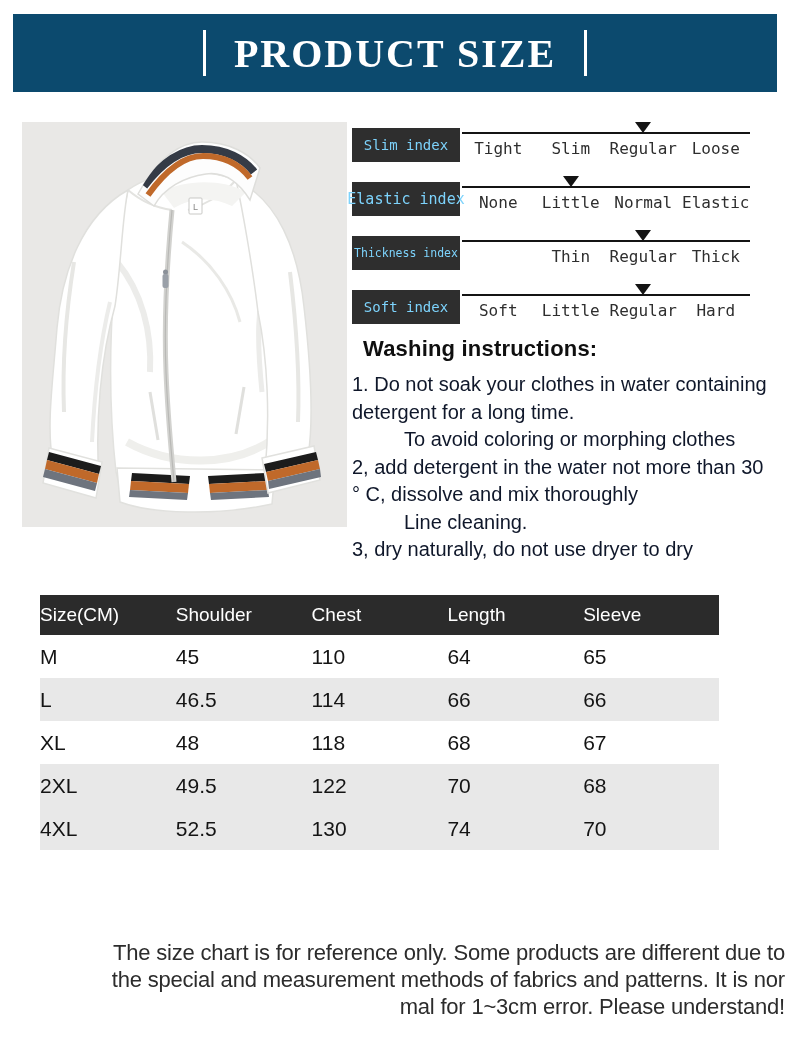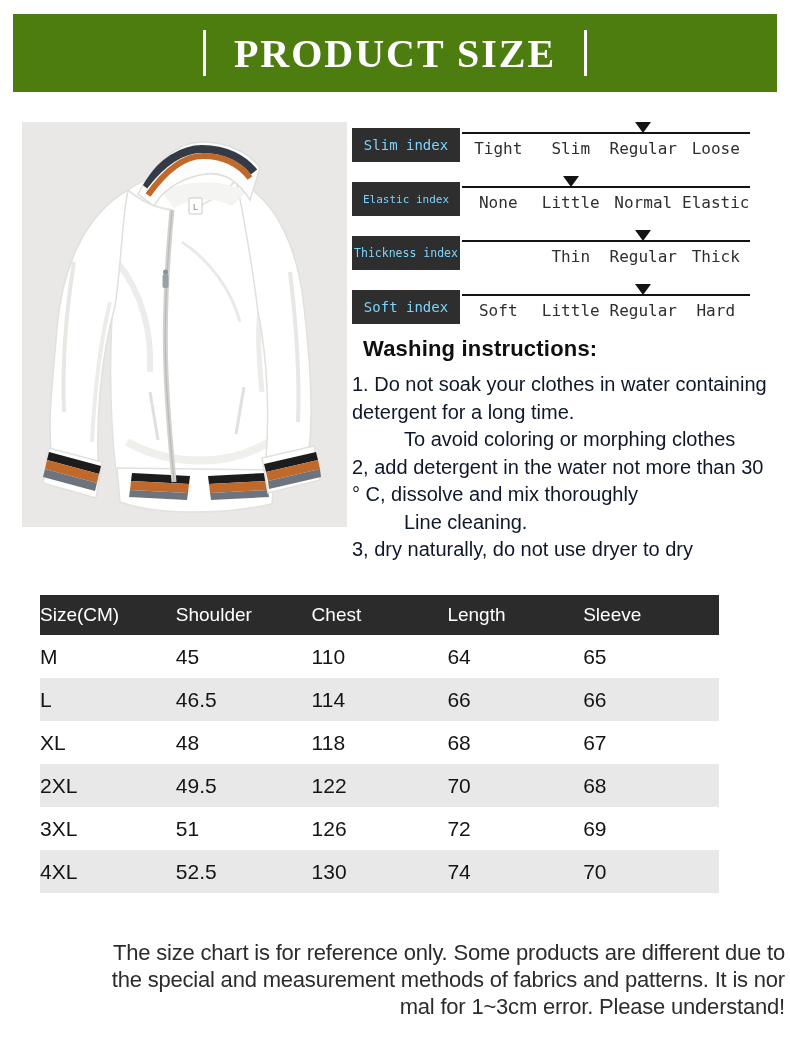--- a/index.html
+++ b/index.html
@@ -1,36 +1,36 @@
 <!DOCTYPE html>
 <html><head>
 <meta charset="utf-8">
 <style>
   html,body{margin:0;padding:0;background:#ffffff;}
   .page{position:relative;width:790px;height:1038px;background:#ffffff;overflow:hidden;
         font-family:"Liberation Sans",sans-serif;}
 
   
-  .banner{position:absolute;left:13px;top:14px;width:764px;height:78px;background:#4d7c0f;
+  .banner{position:absolute;left:13px;top:14px;width:764px;height:78px;background:#0c4a6e;
           display:flex;align-items:center;justify-content:center;}
   .banner .bar{width:3px;height:46px;background:#ffffff;margin:0 28px;}
   .banner-title{margin:0;color:#ffffff;font-family:"Liberation Serif",serif;font-weight:700;
                 font-size:40px;letter-spacing:2px;white-space:nowrap;}
 
   
   .photo{position:absolute;left:22px;top:122px;width:325px;height:405px;background:#e9e8e6;}
   .photo svg{display:block;}
 
   
   .scales{position:absolute;left:352px;top:122px;width:400px;padding-top:6px;}
   .scale-row{position:relative;height:34px;margin-bottom:20px;}
   .scale-label-box{position:absolute;left:0;top:0;width:108px;height:34px;background:#2e2e2e;
         color:#7dd3fc;display:flex;align-items:center;justify-content:center;
         font-family:"DejaVu Sans Mono",monospace;font-size:14px;white-space:nowrap;}
-  .scale-label-box.sm{font-size:11px;}
+  .scale-label-box.sm{font-size:15px;}
   .scale-label-box.xs{font-size:11.5px;}
   .scale-track{position:absolute;left:110px;right:0;top:0;height:34px;}
   .scale-line{position:absolute;left:0;right:2px;top:4px;height:2px;background:#141414;}
   .scale-marker{position:absolute;top:-6px;width:0;height:0;border-left:8px solid transparent;
         border-right:8px solid transparent;border-top:11px solid #141414;transform:translateX(-50%);}
   .scale-labels{position:absolute;left:0;right:0;top:11px;display:flex;}
   .scale-labels span{flex:1;text-align:center;font-family:"DejaVu Sans Mono",monospace;
         font-size:16px;color:#2e2e2e;white-space:nowrap;}
 
   
@@ -234,27 +234,20 @@
         <div>68</div>
         <div>67</div>
       </div>
       <div class="trow tbody alt">
         <div>2XL</div>
         <div>49.5</div>
         <div>122</div>
         <div>70</div>
         <div>68</div>
       </div>
-      <div class="trow tbody">
-        <div>3XL</div>
-        <div>51</div>
-        <div>126</div>
-        <div>72</div>
-        <div>69</div>
-      </div>
       <div class="trow tbody alt">
         <div>4XL</div>
         <div>52.5</div>
         <div>130</div>
         <div>74</div>
         <div>70</div>
       </div>
     </section>
 
   <footer class="disclaimer" id="disclaimer">

